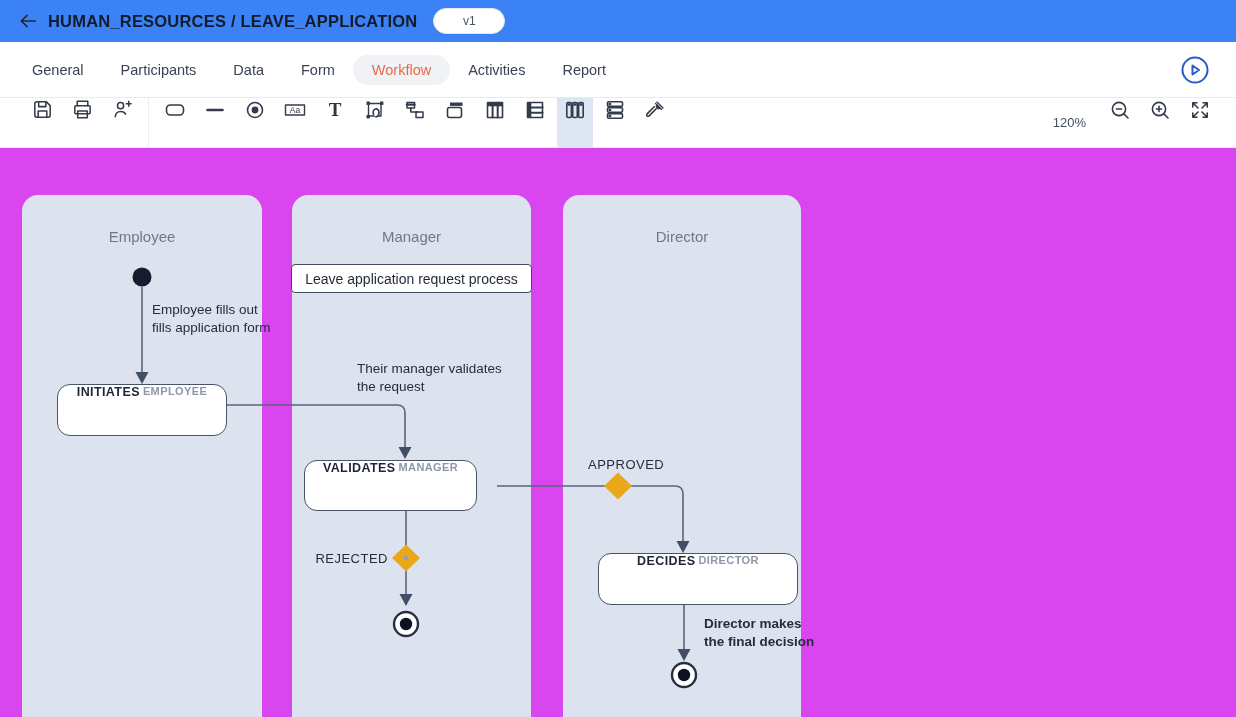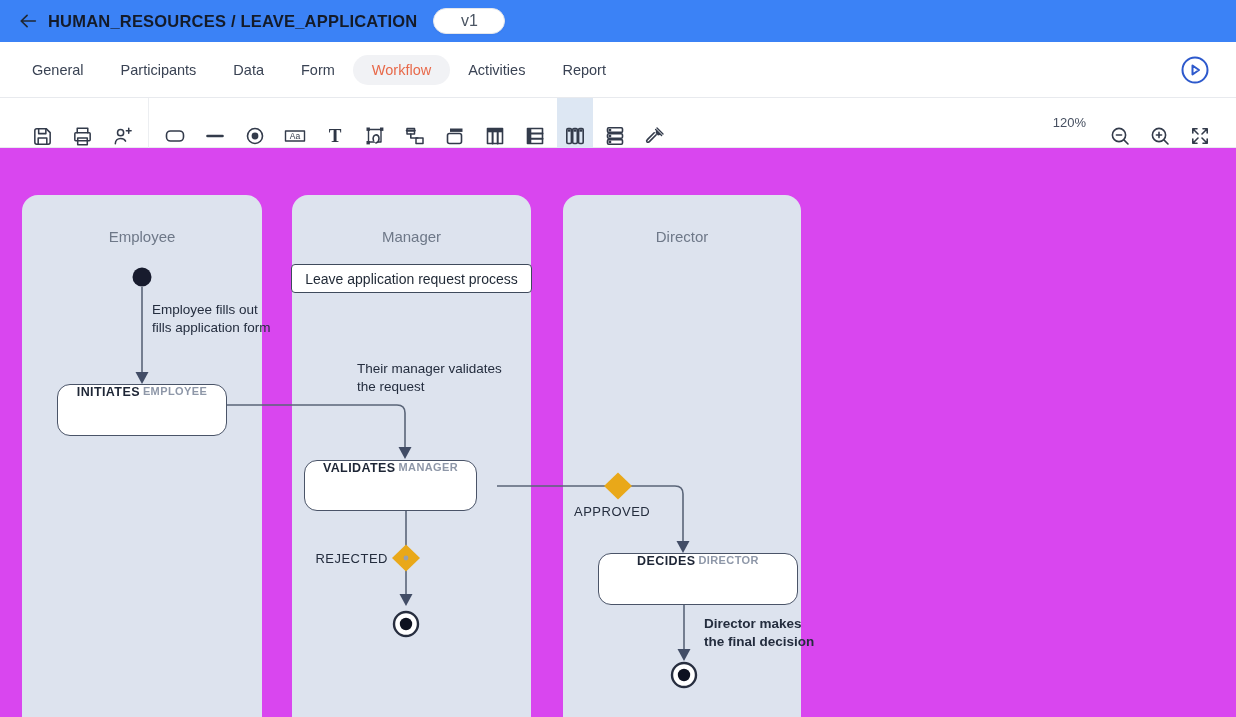--- a/index.html
+++ b/index.html
@@ -5,32 +5,32 @@
   * { margin:0; padding:0; box-sizing:border-box; }
   html,body { width:1236px; height:717px; overflow:hidden; background:#fff;
     font-family:"Liberation Sans", sans-serif; }
 
   
   .app-header { height:42px; display:flex; align-items:center; padding-left:14px; background:#3b82f6; }
   .back-btn { width:28px; height:28px; display:flex; align-items:center; justify-content:center; cursor:pointer; }
   .app-title { font-size:16.5px; font-weight:600; color:#141b29; letter-spacing:.2px; margin-left:6px; }
   .version-pill { margin-left:16px; min-width:72px; height:26px; border:1px solid #e4e7ec; border-radius:14px;
     background:#fff; box-shadow:0 1px 2px rgba(20,30,50,.04); display:flex; align-items:center; justify-content:center;
-    font-size:16px; color:#4b5563; cursor:pointer; }
+    font-size:12px; color:#4b5563; cursor:pointer; }
 
   
   .tab-row { height:55px; display:flex; align-items:center; padding-left:32px; position:relative; background:#fff; }
   .tab { font-size:14.5px; color:#3a4354; padding:8px 0; margin-right:37px; cursor:pointer; white-space:nowrap; }
   .tab.active { color:#e8694a; background:#f1f2f5; border-radius:15px; padding:7px 19px; margin-left:-19px; margin-right:18px; }
   .play-btn { position:absolute; right:27px; top:50%; transform:translateY(-50%); width:28px; height:28px; cursor:pointer; }
 
   
   .toolbar { height:51px; border-top:1px solid #e8eaee; border-bottom:1px solid #e8eaee;
     display:flex; align-items:center; padding-left:24px; background:#fff; }
-  .tbtn { width:36px; height:50px; display:flex; align-items:flex-end; justify-content:center; cursor:pointer; flex:0 0 auto; margin-right:4px; }
+  .tbtn { width:36px; height:50px; display:flex; align-items:flex-start; justify-content:center; cursor:pointer; flex:0 0 auto; margin-right:4px; }
   .tbtn.active { background:#dde7f3; }
   .tb-divider { width:1px; height:50px; background:#eceef1; margin:0 8px 0 4px; flex:0 0 auto; }
   .tb-right { margin-left:auto; display:flex; align-items:center; padding-right:14px; }
   .zoom-level { font-size:13px; color:#475061; margin-right:16px; }
   .tb-icon { stroke:#333b4b; fill:none; stroke-width:1.6; stroke-linecap:round; stroke-linejoin:round; }
 
   
   .canvas { position:relative; width:1236px; height:569px; background:#d946ef; overflow:hidden; }
   .lane { position:absolute; top:47px; height:545px; background:#dde3ee; border-radius:16px; }
   .lane-title { text-align:center; padding-top:33px; font-size:15px; color:#6e7888; }
@@ -272,21 +272,21 @@
   </div>
   <div class="task-node" style="left:304px; top:312px; width:173px; height:51px;">
     <div class="task-name">VALIDATES</div>
     <div class="task-role">MANAGER</div>
   </div>
   <div class="task-node" style="left:598px; top:405px; width:200px; height:52px;">
     <div class="task-name">DECIDES</div>
     <div class="task-role">DIRECTOR</div>
   </div>
 
-  <div class="gw-label" style="left:574px; top:309px;margin-top:47px;">APPROVED</div>
+  <div class="gw-label" style="left:588px; top:309px;">APPROVED</div>
   <div class="gw-label" style="left:298px; top:403px; width:90px; text-align:right;">REJECTED</div>
 
   <div class="annotation" style="left:152px; top:153px;">
     <div>Employee fills out</div>
     <div>fills application form</div>
   </div>
   <div class="annotation" style="left:357px; top:212px;">
     <div>Their manager validates</div>
     <div>the request</div>
   </div>

